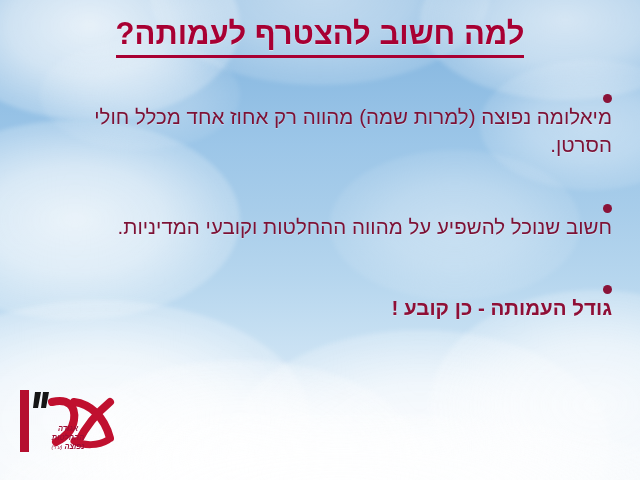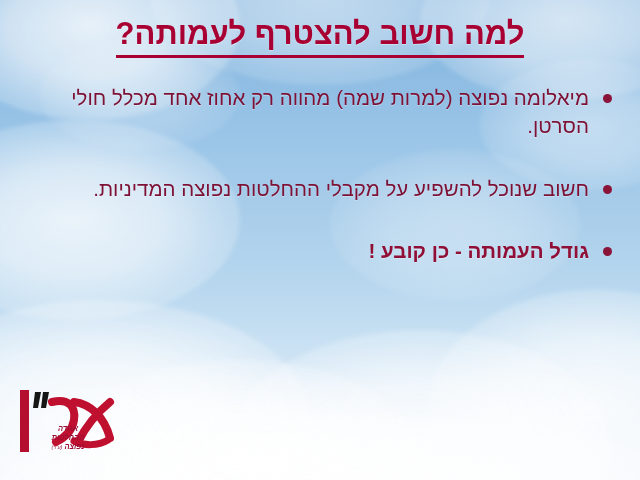--- a/index.html
+++ b/index.html
@@ -76,21 +76,21 @@
 
   
   .body {
     position: absolute;
     top: 84px;
     right: 28px;
     left: 40px;
   }
   .bullet {
     display: flex;
-    flex-direction: row;
+    flex-direction: column;
     align-items: flex-start;
     justify-content: flex-start;
     margin-bottom: 34px;
   }
   .bullet .dot {
     flex: 0 0 auto;
     width: 9px;
     height: 9px;
     border-radius: 50%;
     background: #8a1338;
@@ -174,21 +174,21 @@
 
   <div class="body">
 
     <div class="bullet">
       <span class="dot"></span>
       <span class="text">מיאלומה נפוצה (למרות שמה) מהווה רק אחוז אחד מכלל חולי הסרטן.</span>
     </div>
 
     <div class="bullet">
       <span class="dot"></span>
-      <span class="text">חשוב שנוכל להשפיע על מקבלי ההחלטות נפוצה המדיניות.</span>
+      <span class="text">חשוב שנוכל להשפיע על מהווה ההחלטות וקובעי המדיניות.</span>
     </div>
 
 
     <div class="bullet emphasis">
       <span class="dot"></span>
       <span class="text">גודל העמותה - כן קובע !</span>
     </div>
 
   </div>
 

